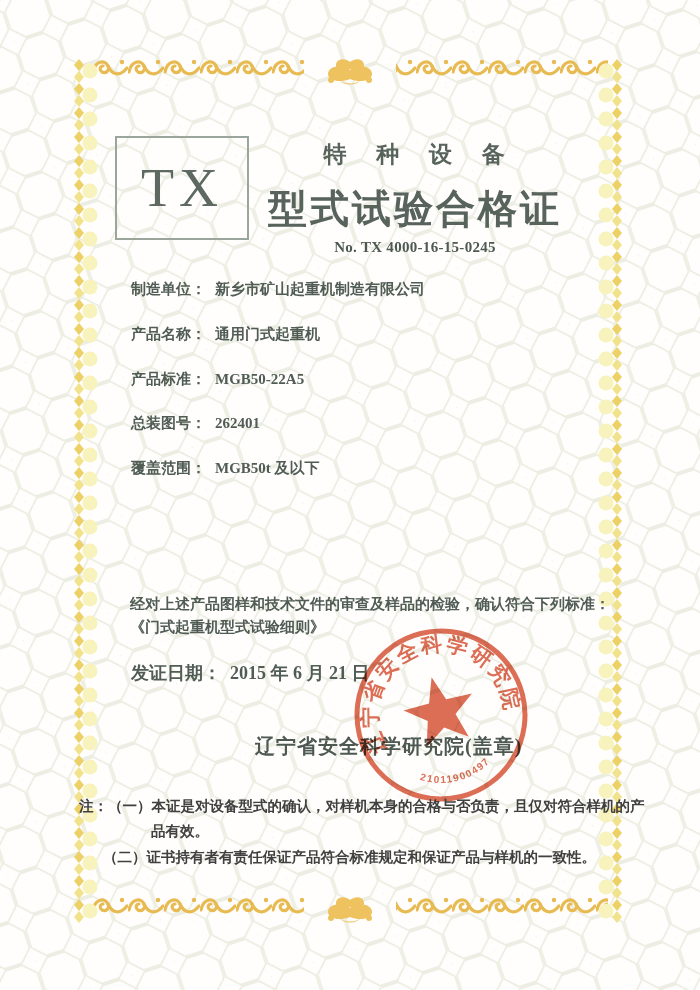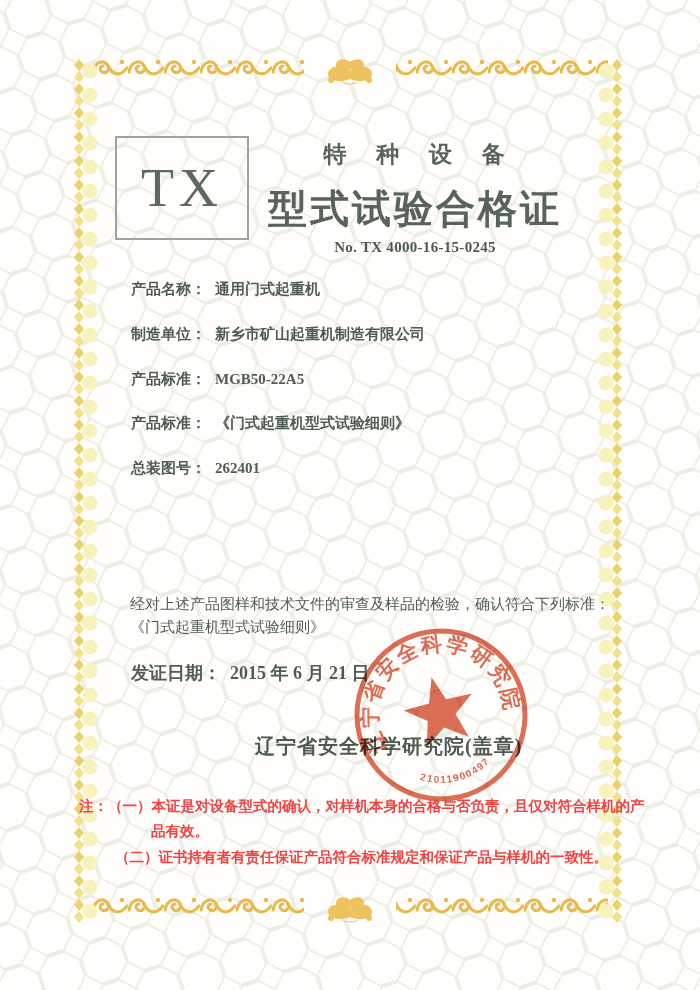--- a/index.html
+++ b/index.html
@@ -25,36 +25,36 @@
   .title-category{font-size:23px;font-weight:700;letter-spacing:12px;margin-left:10px;color:#57635b;white-space:nowrap;}
   .title-main{font-size:39px;font-weight:700;letter-spacing:3px;margin-top:12px;color:#57635b;white-space:nowrap;}
   .title-number{font-size:15px;font-weight:700;margin-top:3px;letter-spacing:0.3px;color:#4d5951;}
 
   
   .fields{left:131px;top:281px;display:flex;flex-direction:column;}
   .field-row{height:44.8px;font-size:15px;font-weight:700;white-space:nowrap;line-height:17px;}
   .field-value{margin-left:9px;}
 
   
-  .statement{left:130px;top:593px;width:560px;font-size:15px;font-weight:400;line-height:23px;}
+  .statement{left:130px;top:593px;width:560px;font-size:15px;font-weight:700;line-height:23px;}
   .statement div{white-space:nowrap;}
 
   
   .issue-row{left:131px;top:661px;font-size:18px;font-weight:700;white-space:nowrap;}
 
   
   .issuer-line{left:255px;top:733px;font-size:20px;font-weight:700;letter-spacing:1px;white-space:nowrap;color:#4d5951;}
 
   
   .stamp{left:346px;top:613px;mix-blend-mode:multiply;}
 
   
-  .notes{left:79px;top:794px;width:568px;font-size:14.5px;font-weight:700;line-height:25px;color:#ef4444;}
+  .notes{left:79px;top:794px;width:568px;font-size:14.5px;font-weight:700;line-height:25px;color:#404040;}
   .note-first{padding-left:72px;text-indent:-72px;}
-  .note-second{margin-left:36px;margin-top:1px;}
+  .note-second{margin-left:24px;margin-top:1px;}
 </style>
 </head>
 <body>
 
 <div class="page">
 
   <svg class="abs" width="700" height="990" viewBox="0 0 700 990" style="left:0;top:0;">
     <defs>
       <pattern id="lattice" width="44" height="44" patternUnits="userSpaceOnUse" patternTransform="rotate(-18)">
         <path d="M13,1 L31,1 L43,13 L43,31 L31,43 L13,43 L1,31 L1,13 Z" fill="none" stroke="#e5e8da" stroke-width="1.4"></path>
@@ -119,33 +119,33 @@
   </div>
 
   <div class="abs title-block">
     <div class="title-category">特 种 设 备</div>
     <div class="title-main">型式试验合格证</div>
     <div class="title-number">No. TX 4000-16-15-0245</div>
   </div>
 
   <div class="abs fields">
     <div class="field-row">
-      <span>产品名称：</span><span class="field-value">通用门式起重机</span>
+      <span>制造单位：</span><span class="field-value">新乡市矿山起重机制造有限公司</span>
     </div>
     <div class="field-row">
-      <span>制造单位：</span><span class="field-value">新乡市矿山起重机制造有限公司</span>
+      <span>产品名称：</span><span class="field-value">通用门式起重机</span>
     </div>
     <div class="field-row">
       <span>产品标准：</span><span class="field-value">MGB50-22A5</span>
     </div>
     <div class="field-row">
-      <span>产品标准：</span><span class="field-value">《门式起重机型式试验细则》</span>
+      <span>总装图号：</span><span class="field-value">262401</span>
     </div>
     <div class="field-row">
-      <span>总装图号：</span><span class="field-value">262401</span>
+      <span>覆盖范围：</span><span class="field-value">MGB50t 及以下</span>
     </div>
   </div>
 
   <div class="abs statement">
     <div>经对上述产品图样和技术文件的审查及样品的检验，确认符合下列标准：</div>
     <div>《门式起重机型式试验细则》</div>
   </div>
 
   <div class="abs issue-row">
     <span>发证日期：</span><span class="field-value">2015 年 6 月 21 日</span>

